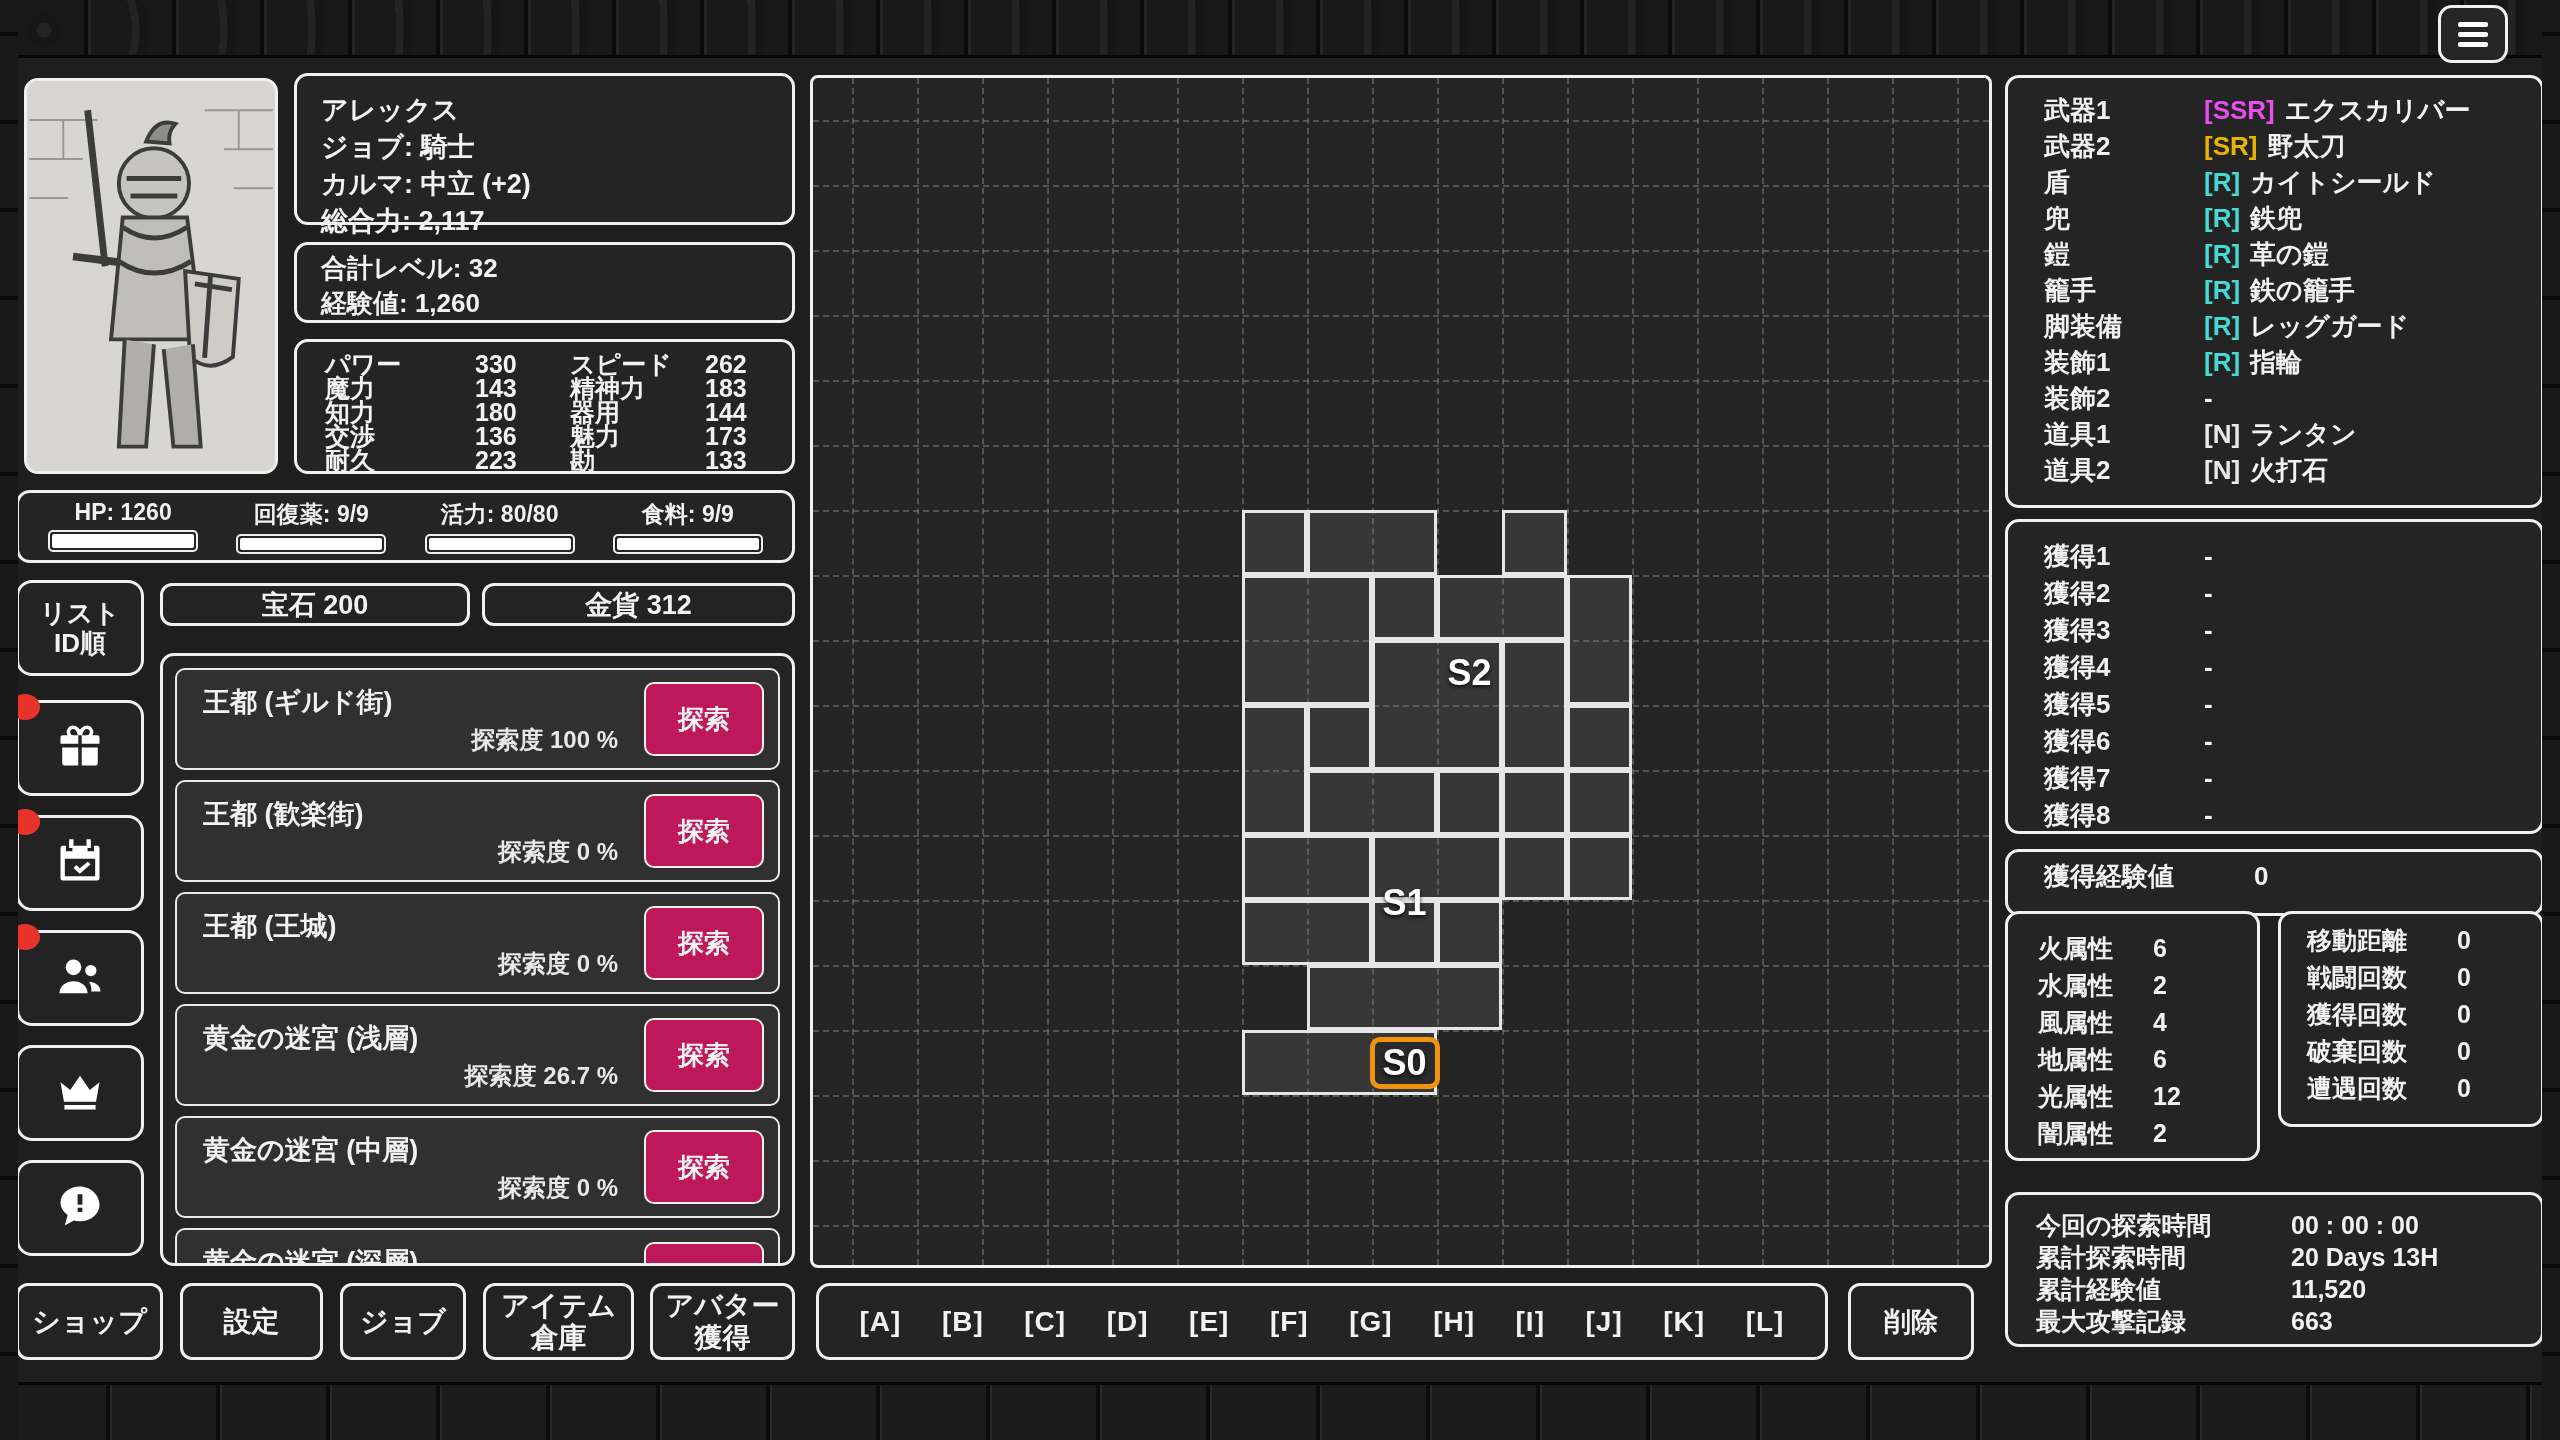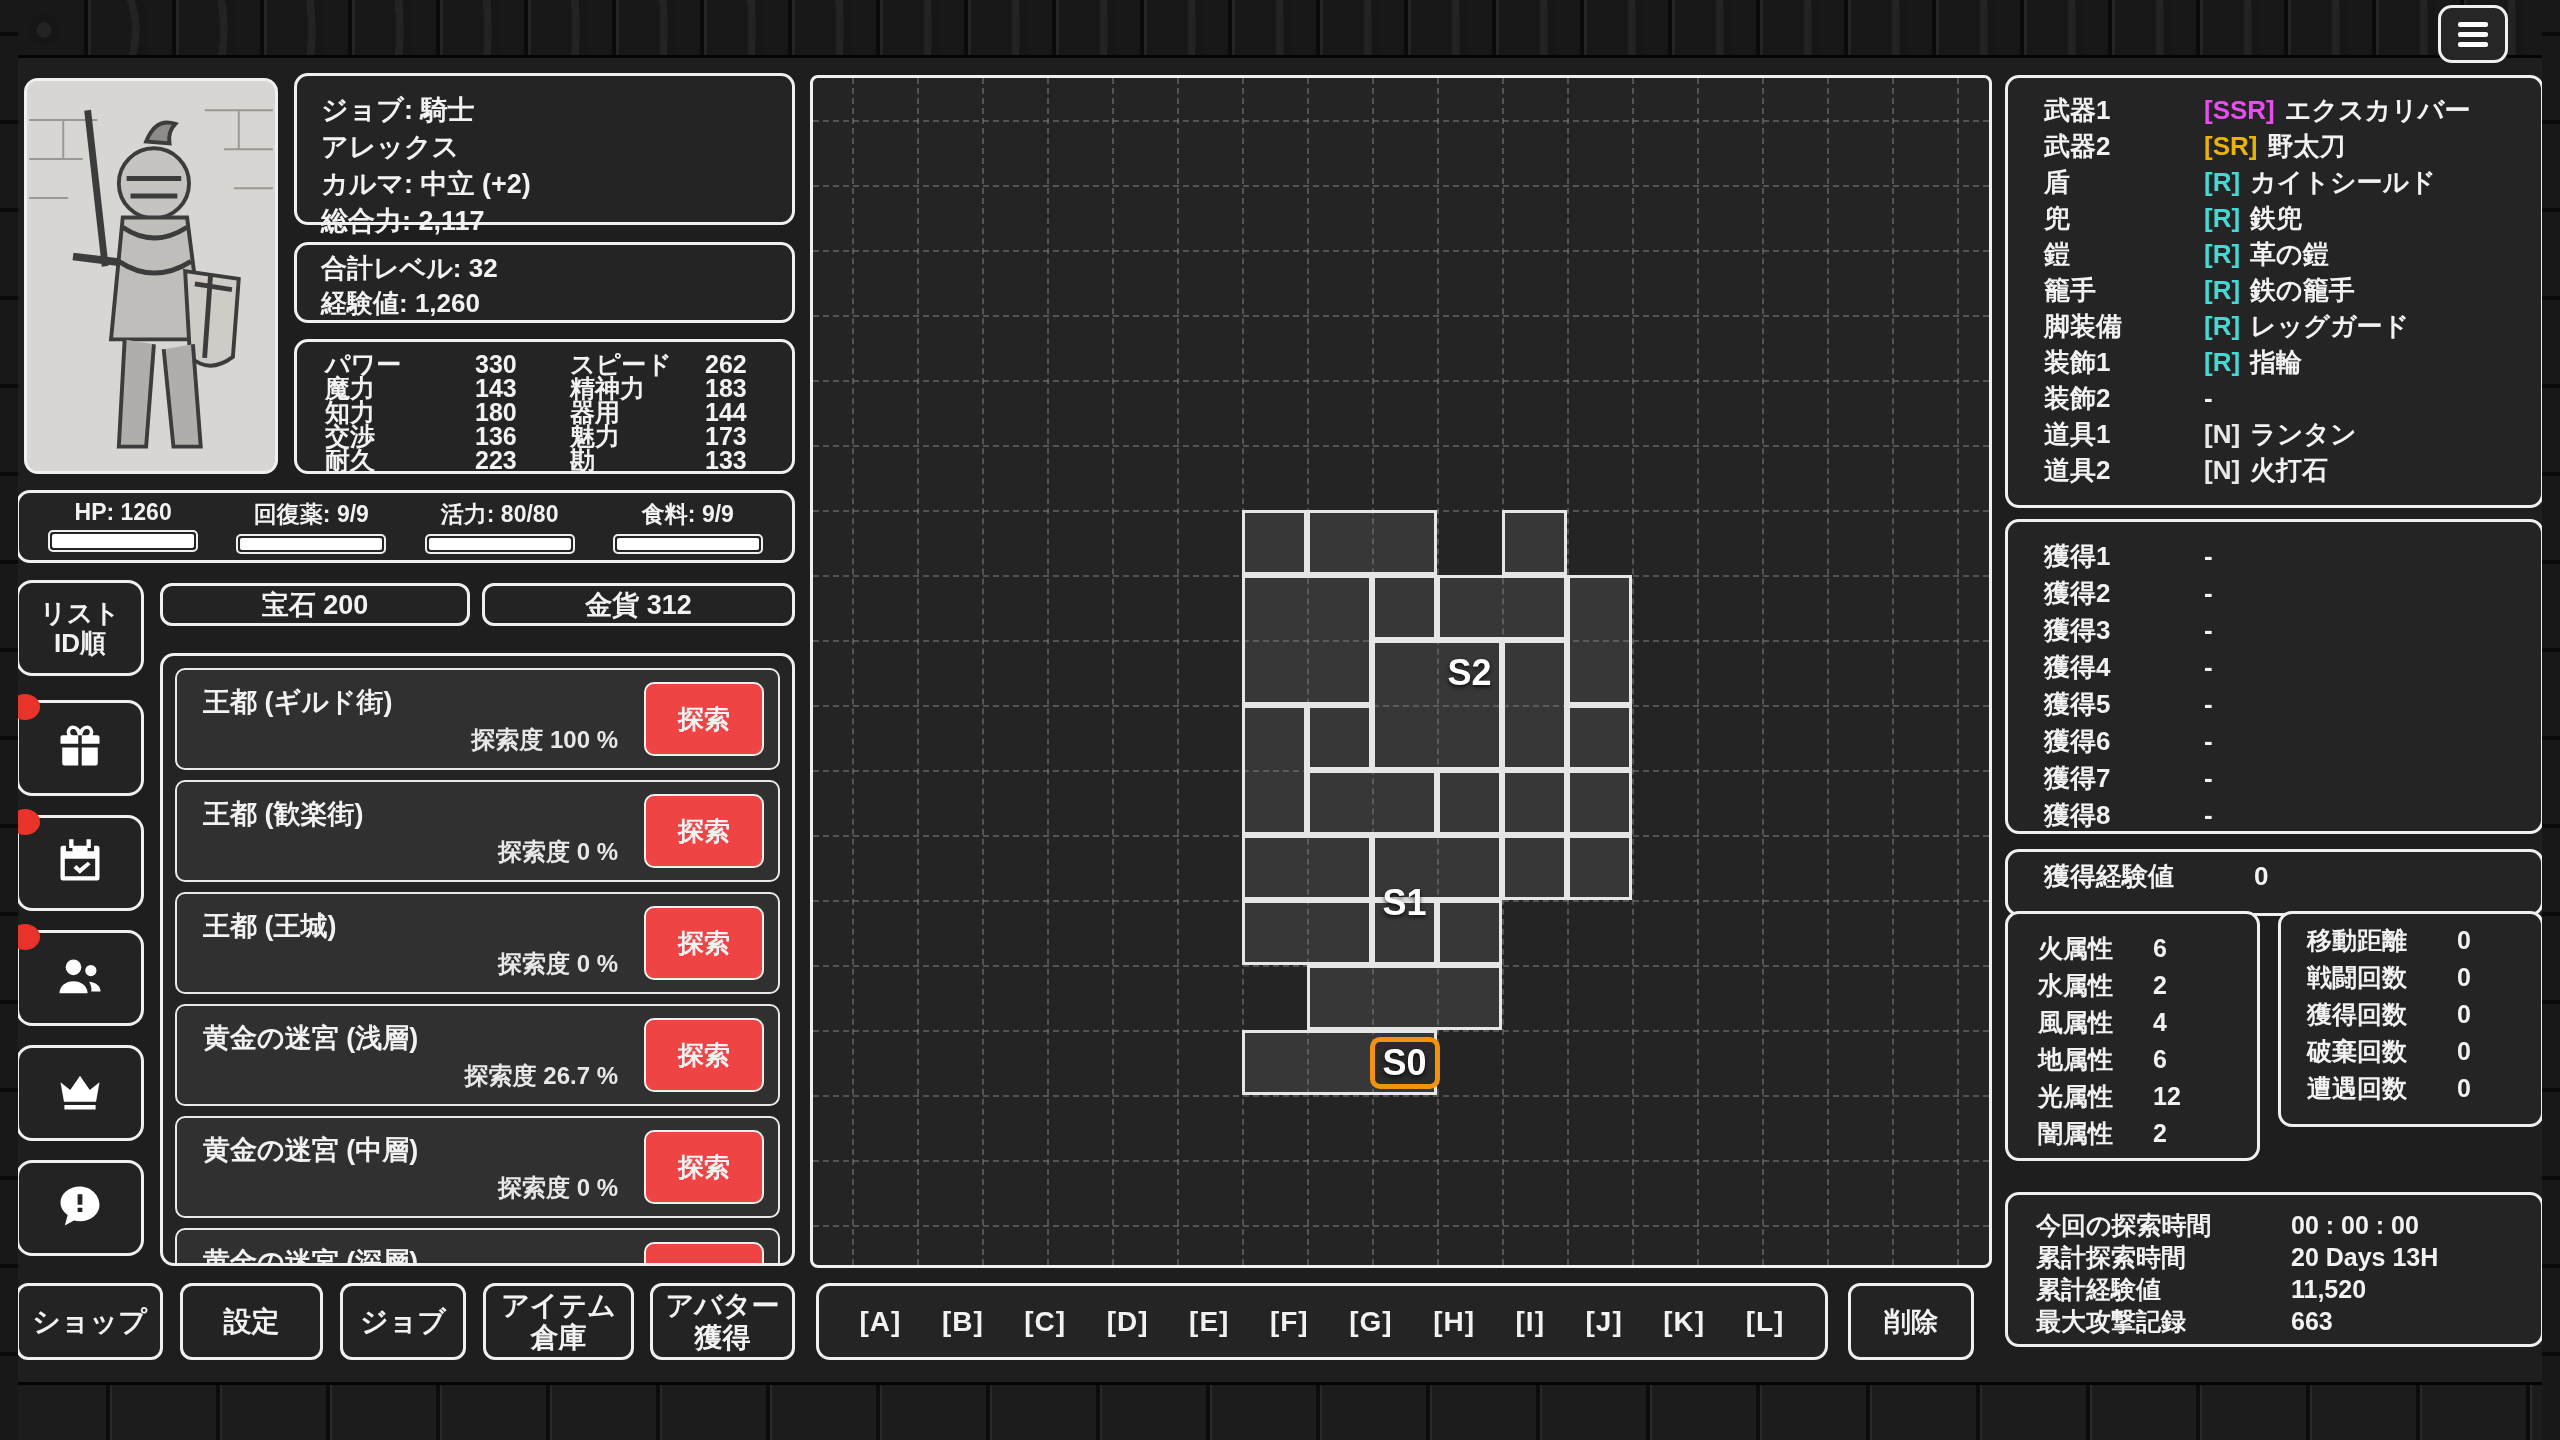--- a/index.html
+++ b/index.html
@@ -70,21 +70,21 @@
   
   .cur-btn { top:583px; height:43px; font-size:27px; }
 
   
   #loc-list { left:160px; top:653px; width:635px; height:613px; padding:12px; overflow:hidden; }
   .loc-item { position:relative; height:102px; margin-bottom:10px; background:#303030;
     border:2px solid #e9e9e9; border-radius:10px; }
   .loc-name { position:absolute; left:26px; top:14px; font-size:27px; }
   .loc-prog { position:absolute; right:160px; bottom:12px; font-size:24px; color:#e8e8e8; }
   .loc-btn { position:absolute; right:14px; top:12px; width:120px; height:74px;
-    border:2px solid #f0f0f0; border-radius:10px; background:#ef4444;
+    border:2px solid #f0f0f0; border-radius:10px; background:#be185d;
     display:flex; align-items:center; justify-content:center; font-size:26px; cursor:pointer; }
 
   
   .bot-btn { top:1283px; height:77px; font-size:28px; line-height:32px; }
 
   
   #letters { left:816px; top:1283px; width:1012px; height:77px; display:flex;
     align-items:center; justify-content:space-evenly; }
   .letter { font-size:28px; letter-spacing:1px; cursor:pointer; }
   #delete-btn { left:1848px; top:1283px; width:126px; height:77px; font-size:27px; }
@@ -155,22 +155,22 @@
         <path d="M96 140 L162 140 L178 265 L84 265 Z" fill="#c0beba"></path>
         <path d="M96 150 q32 22 66 0 M92 185 q36 24 74 0" fill="none" stroke-width="5"></path>
         <path d="M160 195 l55 8 l-6 80 q-24 18 -44 0 z" fill="#cfccc8"></path>
         <path d="M170 208 l38 6 M186 200 l-6 84" stroke-width="5" fill="none"></path>
         <path d="M98 265 l-6 110 h28 l8 -105 M168 270 l8 105 h-28 l-10 -100" fill="#b0aeaa"></path>
       </g>
     </svg>
   </div>
 
   <div class="panel" id="char-info">
+    <div>アレックス</div>
     <div>ジョブ: 騎士</div>
-    <div>アレックス</div>
     <div>カルマ: 中立 (+2)</div>
     <div>総合力: 2,117</div>
   </div>
 
   <div class="panel" id="char-level">
     <div>合計レベル: 32</div>
     <div>経験値: 1,260</div>
   </div>
 
   <div class="panel" id="char-stats">

